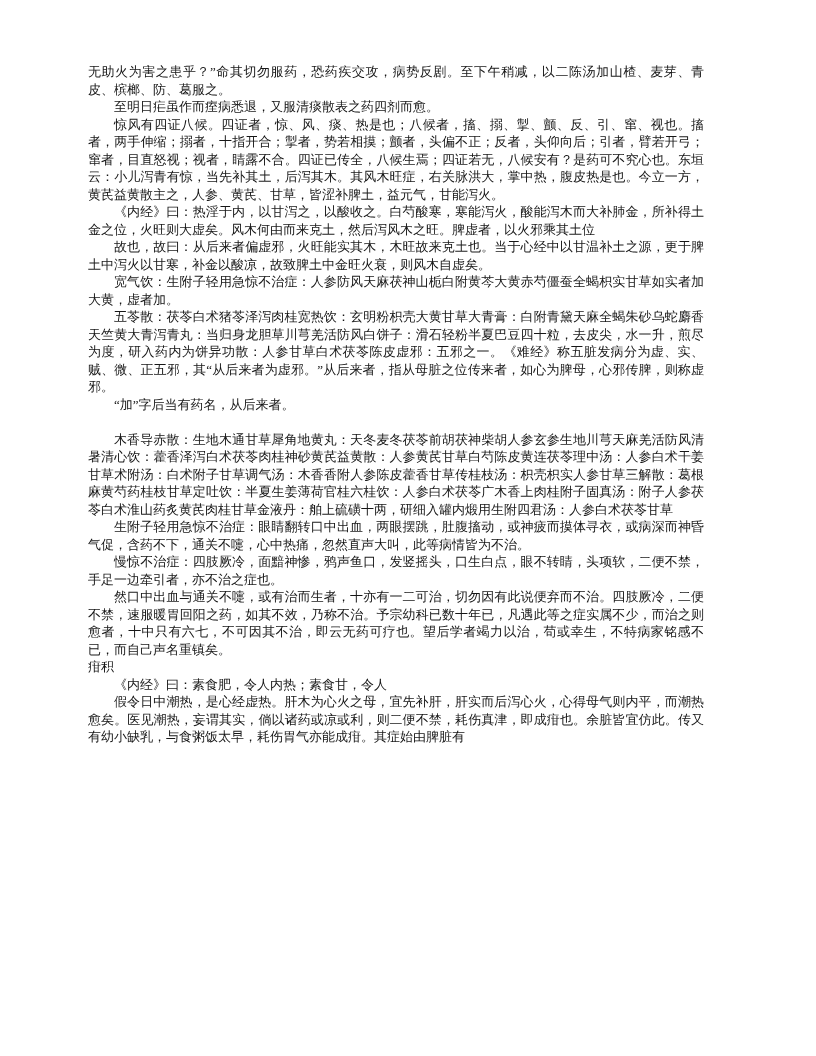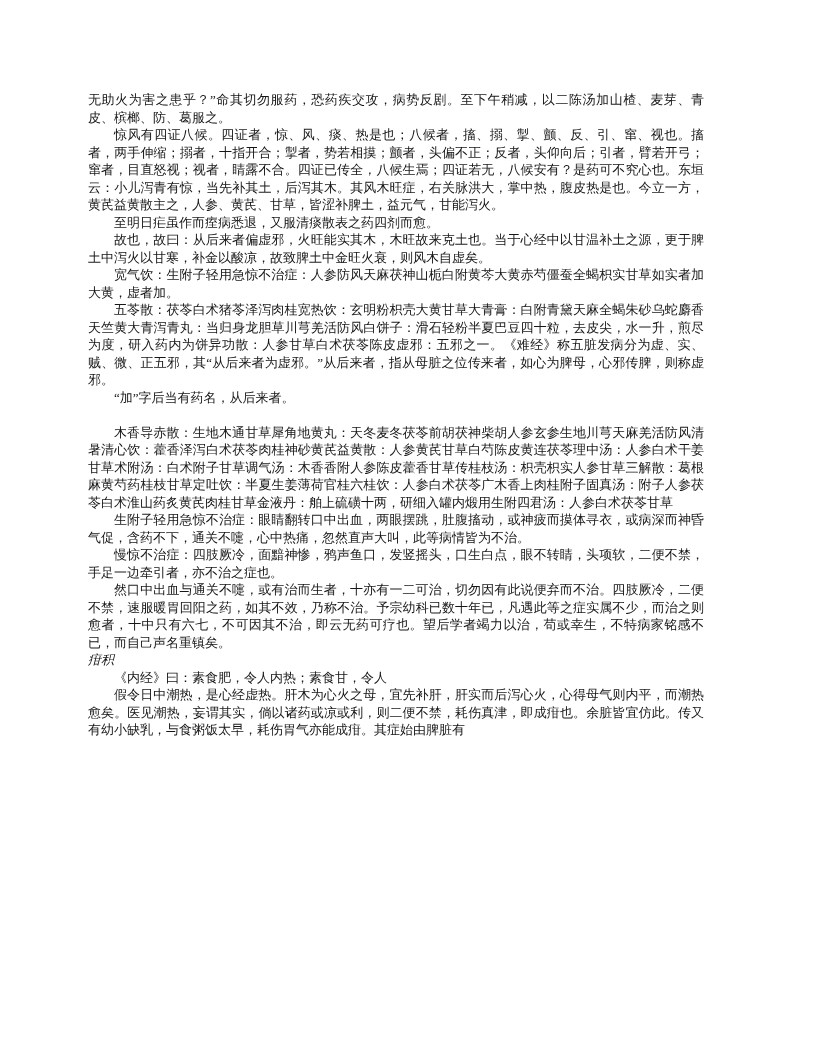--- a/index.html
+++ b/index.html
@@ -10,21 +10,21 @@
   body {
     width: 816px;
     height: 1056px;
     overflow: hidden;
     font-family: "Liberation Serif", "DejaVu Serif", serif;
   }
   .page {
     box-sizing: border-box;
     width: 792px;
     height: 1056px;
-    padding: 91px 88px 0 88px;
+    padding: 63px 88px 0 88px;
     background: #ffffff;
   }
   .doc {
     font-size: 13px;
     line-height: 17.5px;
     color: #161616;
     text-align: justify;
     text-justify: inter-ideograph;
   }
   .doc p {
@@ -32,31 +32,31 @@
     padding: 0;
   }
   .doc p.indent {
     text-indent: 2em;
   }
   .doc p.blank {
     height: 17.5px;
   }
   .doc p.heading {
     text-indent: 0;
-    font-style: italic;
   }
 </style>
 </head>
 <body>
 
 <div class="page">
   <div class="doc" id="doc-body" style="color: rgb(22, 22, 22);">
       <p class="flush">无助火为害之患乎？”命其切勿服药，恐药疾交攻，病势反剧。至下午稍减，以二陈汤加山楂、麦芽、青皮、槟榔、防、葛服之。</p>
+      <p class="indent">至明日疟虽作而痓病悉退，又服清痰散表之药四剂而愈。</p>
       <p class="indent">惊风有四证八候。四证者，惊、风、痰、热是也；八候者，搐、搦、掣、颤、反、引、窜、视也。搐者，两手伸缩；搦者，十指开合；掣者，势若相摸；颤者，头偏不正；反者，头仰向后；引者，臂若开弓；窜者，目直怒视；视者，睛露不合。四证已传全，八候生焉；四证若无，八候安有？是药可不究心也。东垣云：小儿泻青有惊，当先补其土，后泻其木。其风木旺症，右关脉洪大，掌中热，腹皮热是也。今立一方，黄芪益黄散主之，人参、黄芪、甘草，皆涩补脾土，益元气，甘能泻火。</p>
-      <p class="indent">至明日疟虽作而痓病悉退，又服清痰散表之药四剂而愈。</p>
+      <p class="indent">《内经》曰：热淫于内，以甘泻之，以酸收之。白芍酸寒，寒能泻火，酸能泻木而大补肺金，所补得土金之位，火旺则大虚矣。风木何由而来克土，然后泻风木之旺。脾虚者，以火邪乘其土位</p>
       <p class="indent">故也，故曰：从后来者偏虚邪，火旺能实其木，木旺故来克土也。当于心经中以甘温补土之源，更于脾土中泻火以甘寒，补金以酸凉，故致脾土中金旺火衰，则风木自虚矣。</p>
       <p class="indent">宽气饮：生附子轻用急惊不治症：人参防风天麻茯神山栀白附黄芩大黄赤芍僵蚕全蝎枳实甘草如实者加大黄，虚者加。</p>
       <p class="indent">五苓散：茯苓白术猪苓泽泻肉桂宽热饮：玄明粉枳壳大黄甘草大青膏：白附青黛天麻全蝎朱砂乌蛇麝香天竺黄大青泻青丸：当归身龙胆草川芎羌活防风白饼子：滑石轻粉半夏巴豆四十粒，去皮尖，水一升，煎尽为度，研入药内为饼异功散：人参甘草白术茯苓陈皮虚邪：五邪之一。《难经》称五脏发病分为虚、实、贼、微、正五邪，其“从后来者为虚邪。”从后来者，指从母脏之位传来者，如心为脾母，心邪传脾，则称虚邪。</p>
       <p class="indent">“加”字后当有药名，从后来者。</p>
       <p class="blank"></p>
       <p class="indent">木香导赤散：生地木通甘草犀角地黄丸：天冬麦冬茯苓前胡茯神柴胡人参玄参生地川芎天麻羌活防风清暑清心饮：藿香泽泻白术茯苓肉桂神砂黄芪益黄散：人参黄芪甘草白芍陈皮黄连茯苓理中汤：人参白术干姜甘草术附汤：白术附子甘草调气汤：木香香附人参陈皮藿香甘草传桂枝汤：枳壳枳实人参甘草三解散：葛根麻黄芍药桂枝甘草定吐饮：半夏生姜薄荷官桂六桂饮：人参白术茯苓广木香上肉桂附子固真汤：附子人参茯苓白术淮山药炙黄芪肉桂甘草金液丹：舶上硫磺十两，研细入罐内煅用生附四君汤：人参白术茯苓甘草</p>
       <p class="indent">生附子轻用急惊不治症：眼睛翻转口中出血，两眼摆跳，肚腹搐动，或神疲而摸体寻衣，或病深而神昏气促，含药不下，通关不嚏，心中热痛，忽然直声大叫，此等病情皆为不治。</p>
       <p class="indent">慢惊不治症：四肢厥冷，面黯神惨，鸦声鱼口，发竖摇头，口生白点，眼不转睛，头项软，二便不禁，手足一边牵引者，亦不治之症也。</p>
       <p class="indent">然口中出血与通关不嚏，或有治而生者，十亦有一二可治，切勿因有此说便弃而不治。四肢厥冷，二便不禁，速服暖胃回阳之药，如其不效，乃称不治。予宗幼科已数十年已，凡遇此等之症实属不少，而治之则愈者，十中只有六七，不可因其不治，即云无药可疗也。望后学者竭力以治，苟或幸生，不特病家铭感不已，而自己声名重镇矣。</p>
       <p class="flush heading">疳积</p>

